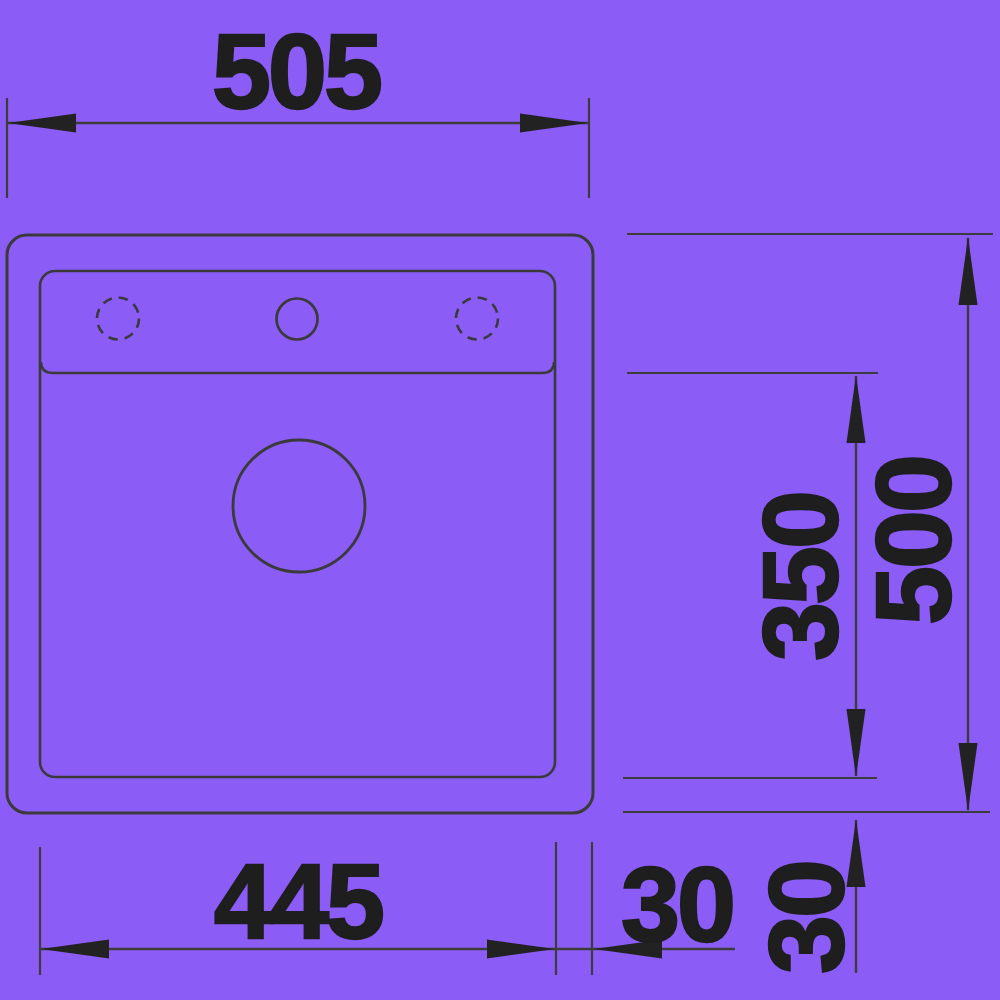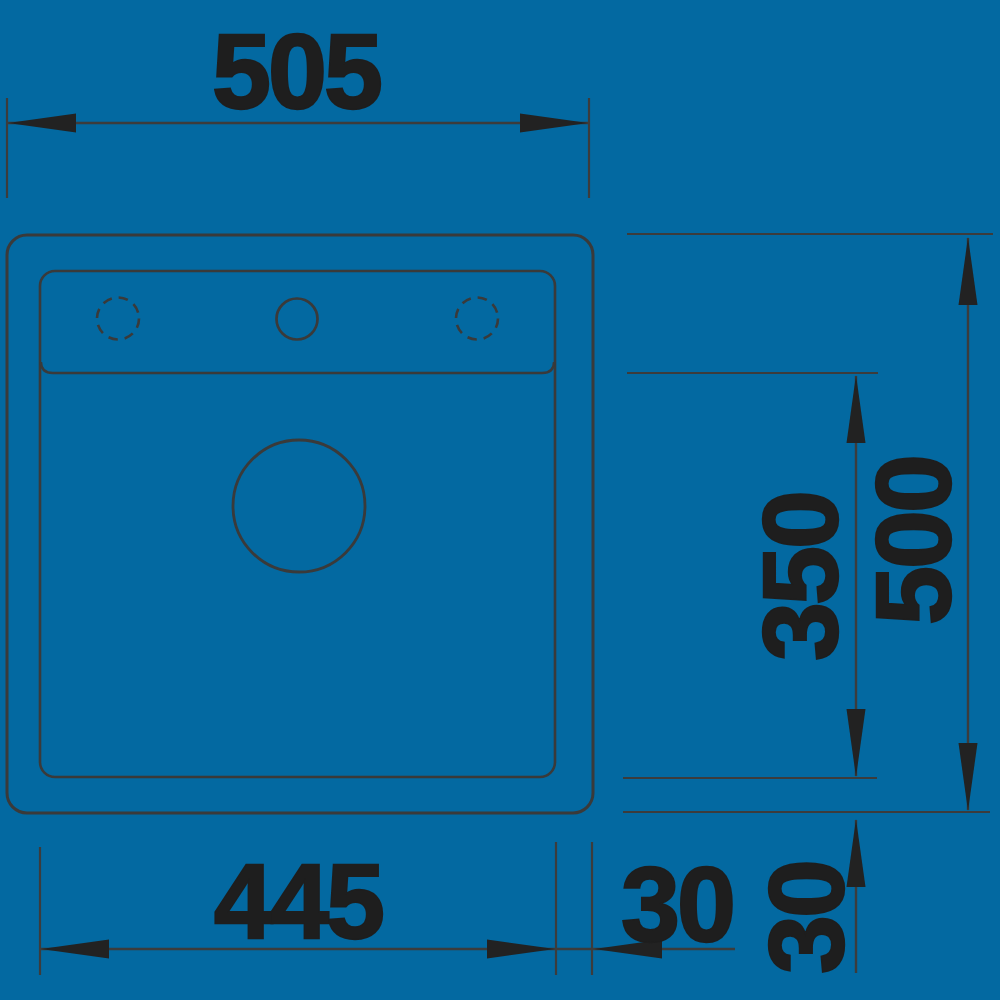--- a/index.html
+++ b/index.html
@@ -4,21 +4,21 @@
 <style>
   html, body {
     margin: 0;
     padding: 0;
     background: #ffffff;
   }
   .stage {
     position: relative;
     width: 1000px;
     height: 1000px;
-    background: #0369a1;
+    background: #8b5cf6;
     overflow: hidden;
     font-family: "Liberation Sans", sans-serif;
   }
   svg { display: block; }
   .outline {
     fill: none;
     stroke: #3a3a3a;
   }
   .dimline {
     fill: none;

